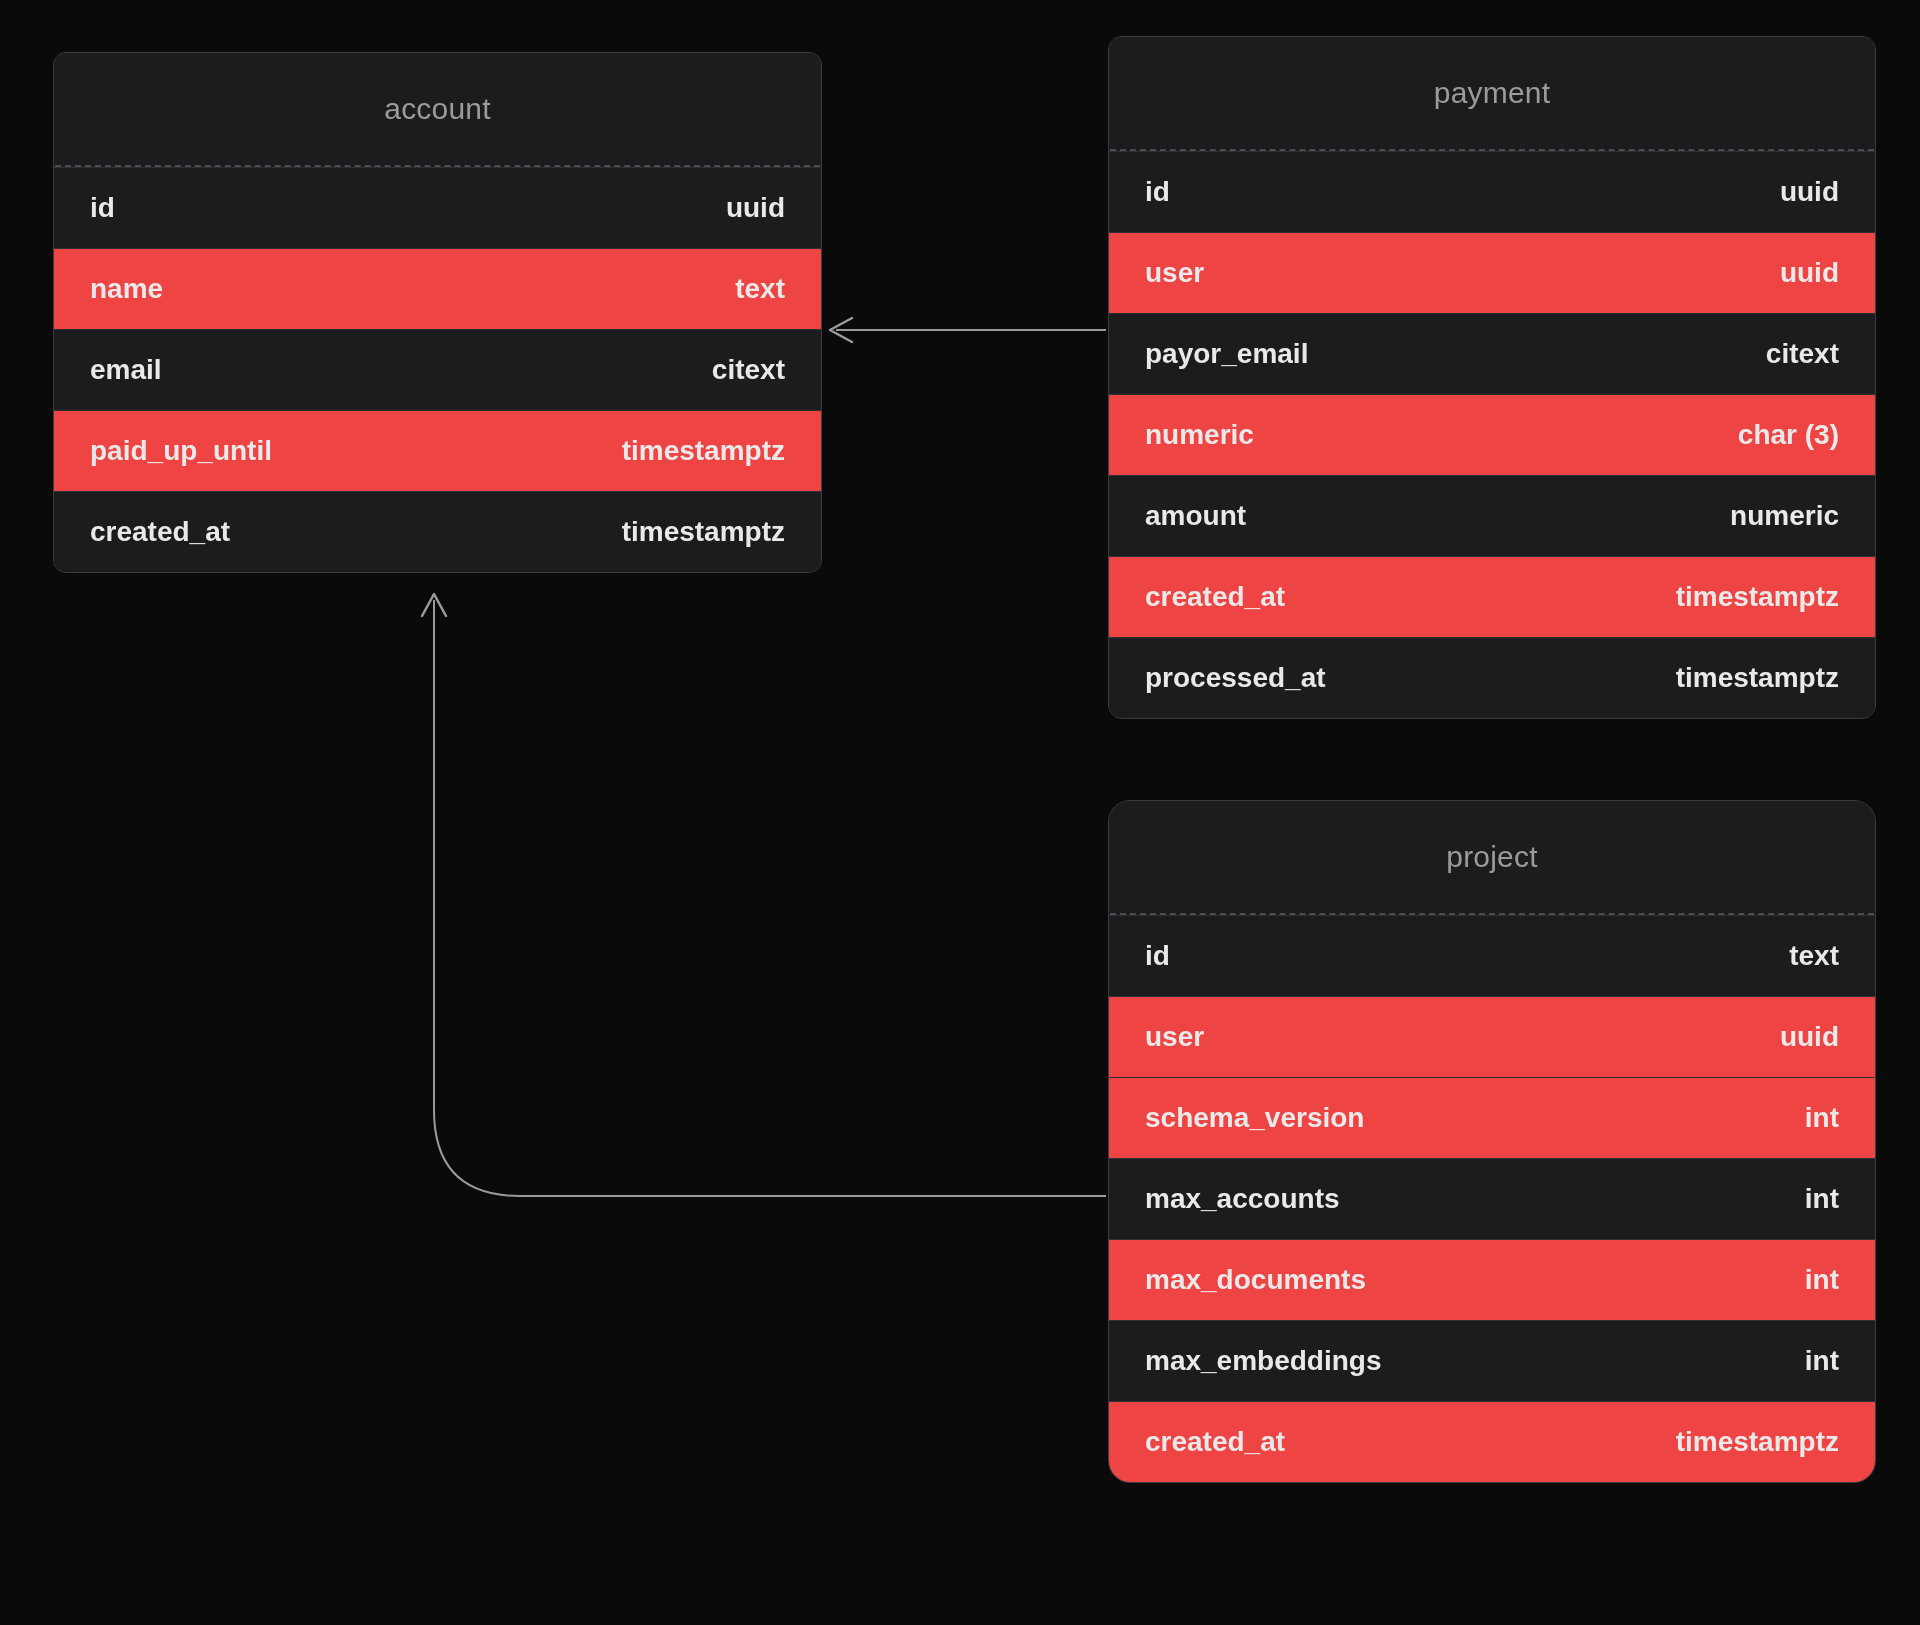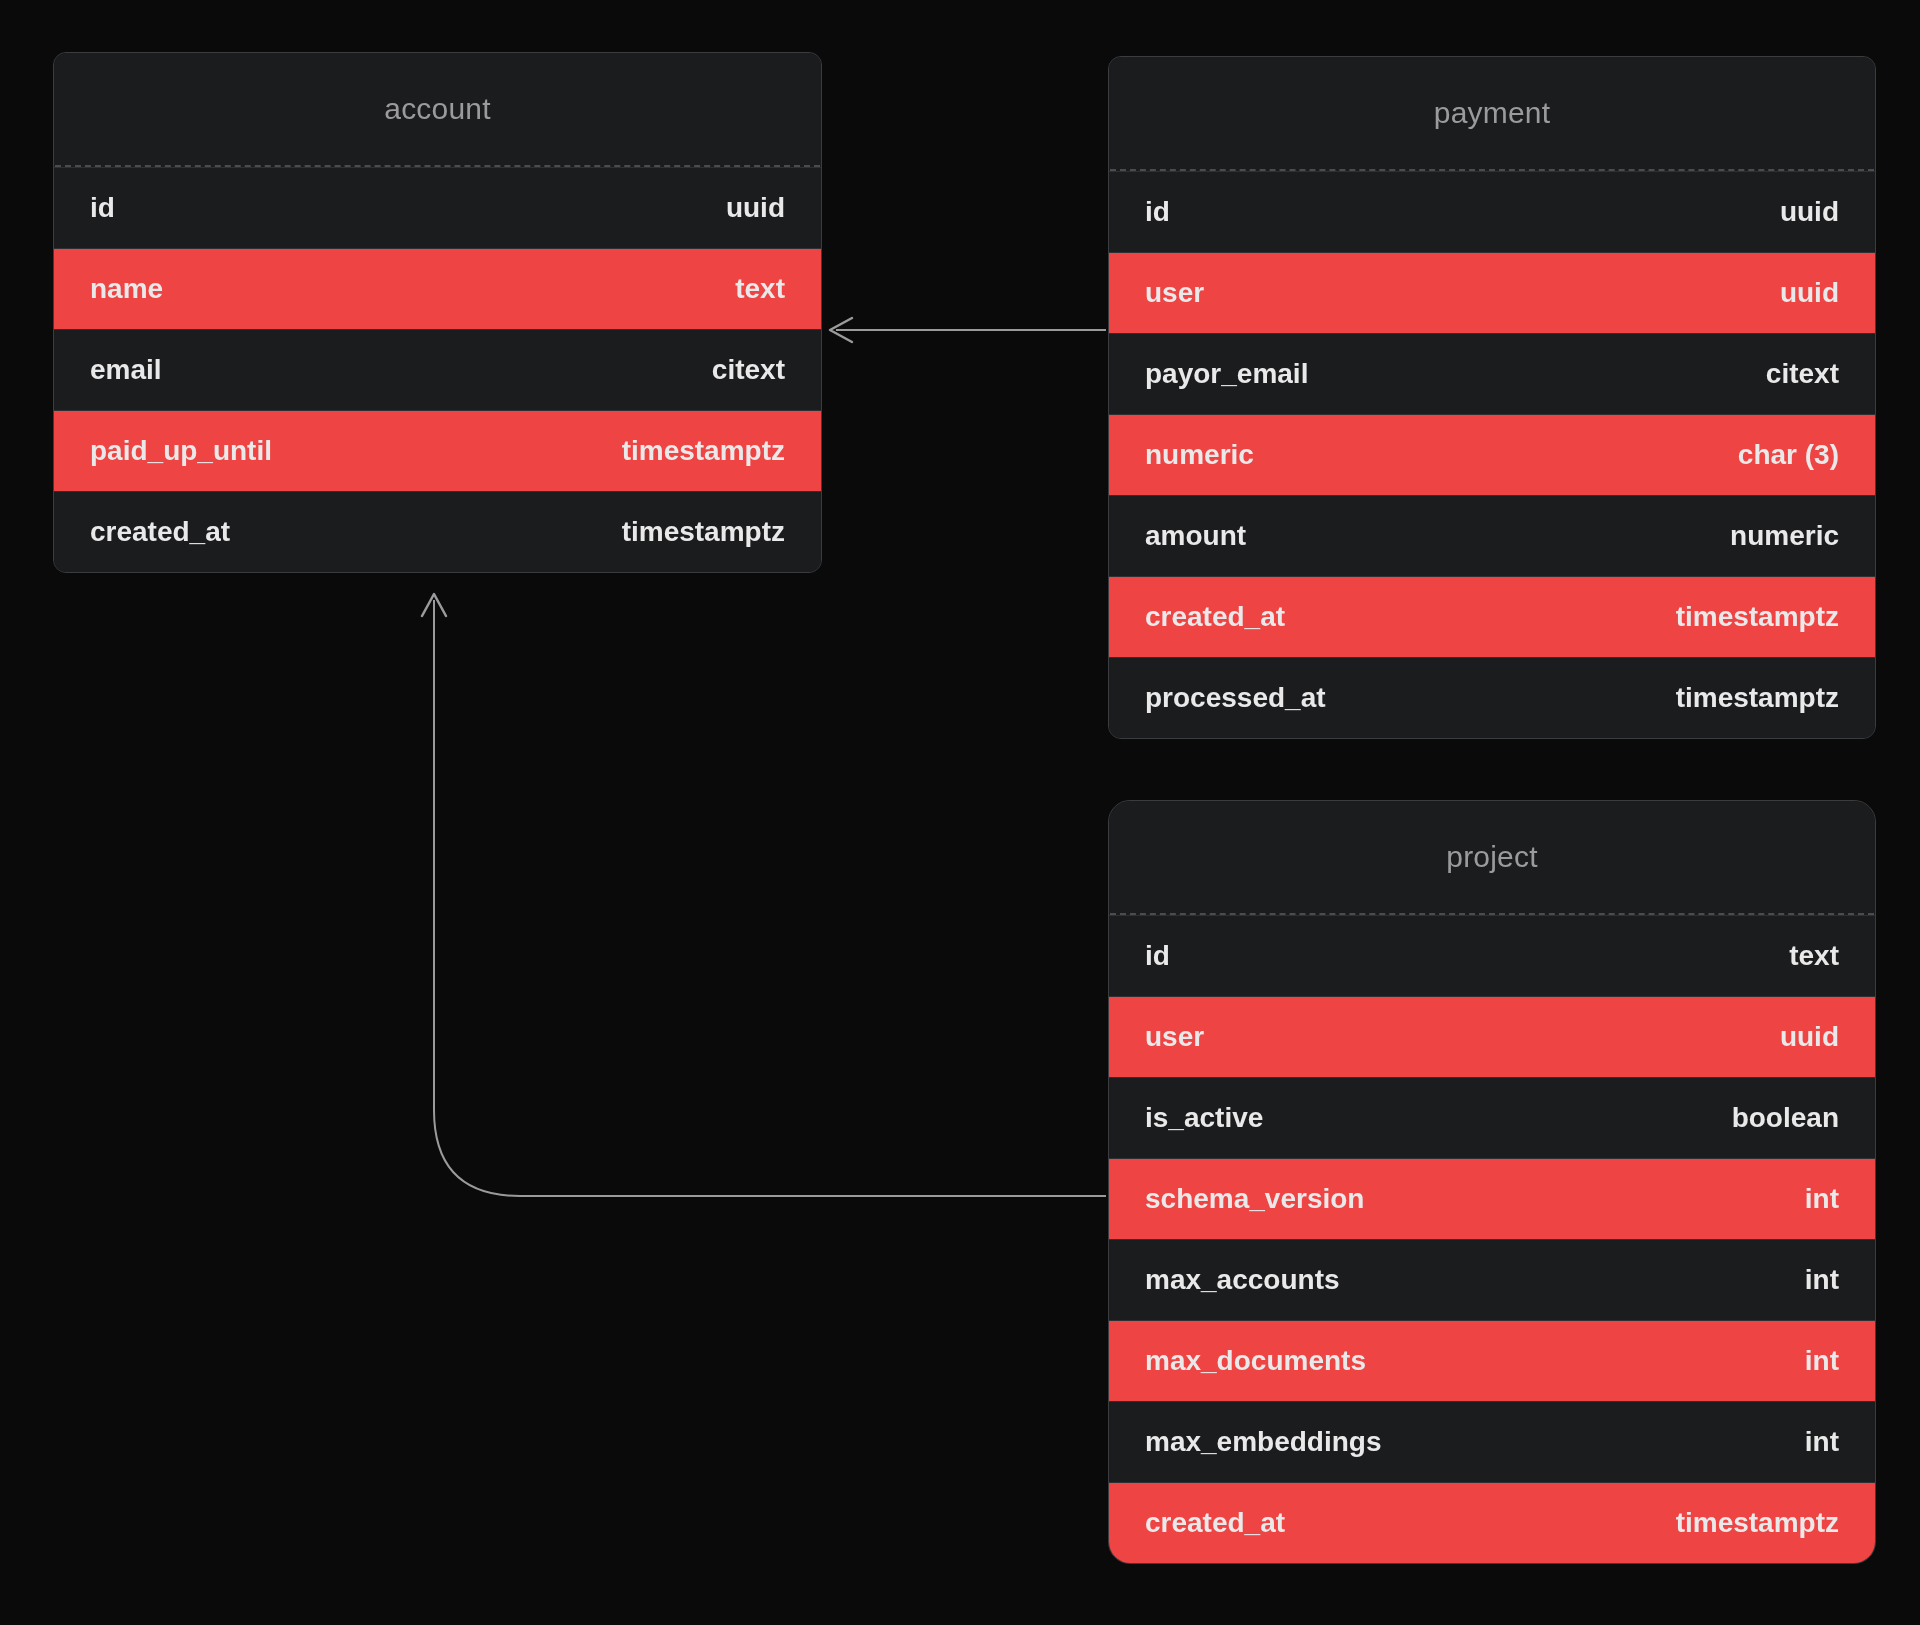--- a/index.html
+++ b/index.html
@@ -43,21 +43,21 @@
     font-weight: 700;
   }
   .field-row:first-of-type { border-top: none; }
   .field-row.odd  { background: #1b1c1e; }
   .field-row.even { background: #ef4444; }
   .field-name { white-space: nowrap; }
   .field-type { white-space: nowrap; }
 
   
   #card-account { left: 53px; top: 52px;  width: 769px; }
-  #card-payment { left: 1108px; top: 56px; width: 768px; }
+  #card-payment { left: 1108px; top: 36px; width: 768px; border-radius: 14px; }
   #card-project { left: 1108px; top: 800px; width: 768px; border-radius: 22px; }
 </style>
 </head>
 <body>
 
 <div id="canvas">
 
   <svg class="erd-connectors" viewBox="0 0 1920 1625" xmlns="http://www.w3.org/2000/svg">
 
     <g>
@@ -133,24 +133,20 @@
     <div class="table-title">project</div>
     <div class="title-divider"></div>
     <div class="field-row odd">
       <span class="field-name">id</span>
       <span class="field-type">text</span>
     </div>
     <div class="field-row even">
       <span class="field-name">user</span>
       <span class="field-type">uuid</span>
     </div>
-    <div class="field-row odd">
-      <span class="field-name">is_active</span>
-      <span class="field-type">boolean</span>
-    </div>
     <div class="field-row even">
       <span class="field-name">schema_version</span>
       <span class="field-type">int</span>
     </div>
     <div class="field-row odd">
       <span class="field-name">max_accounts</span>
       <span class="field-type">int</span>
     </div>
     <div class="field-row even">
       <span class="field-name">max_documents</span>

